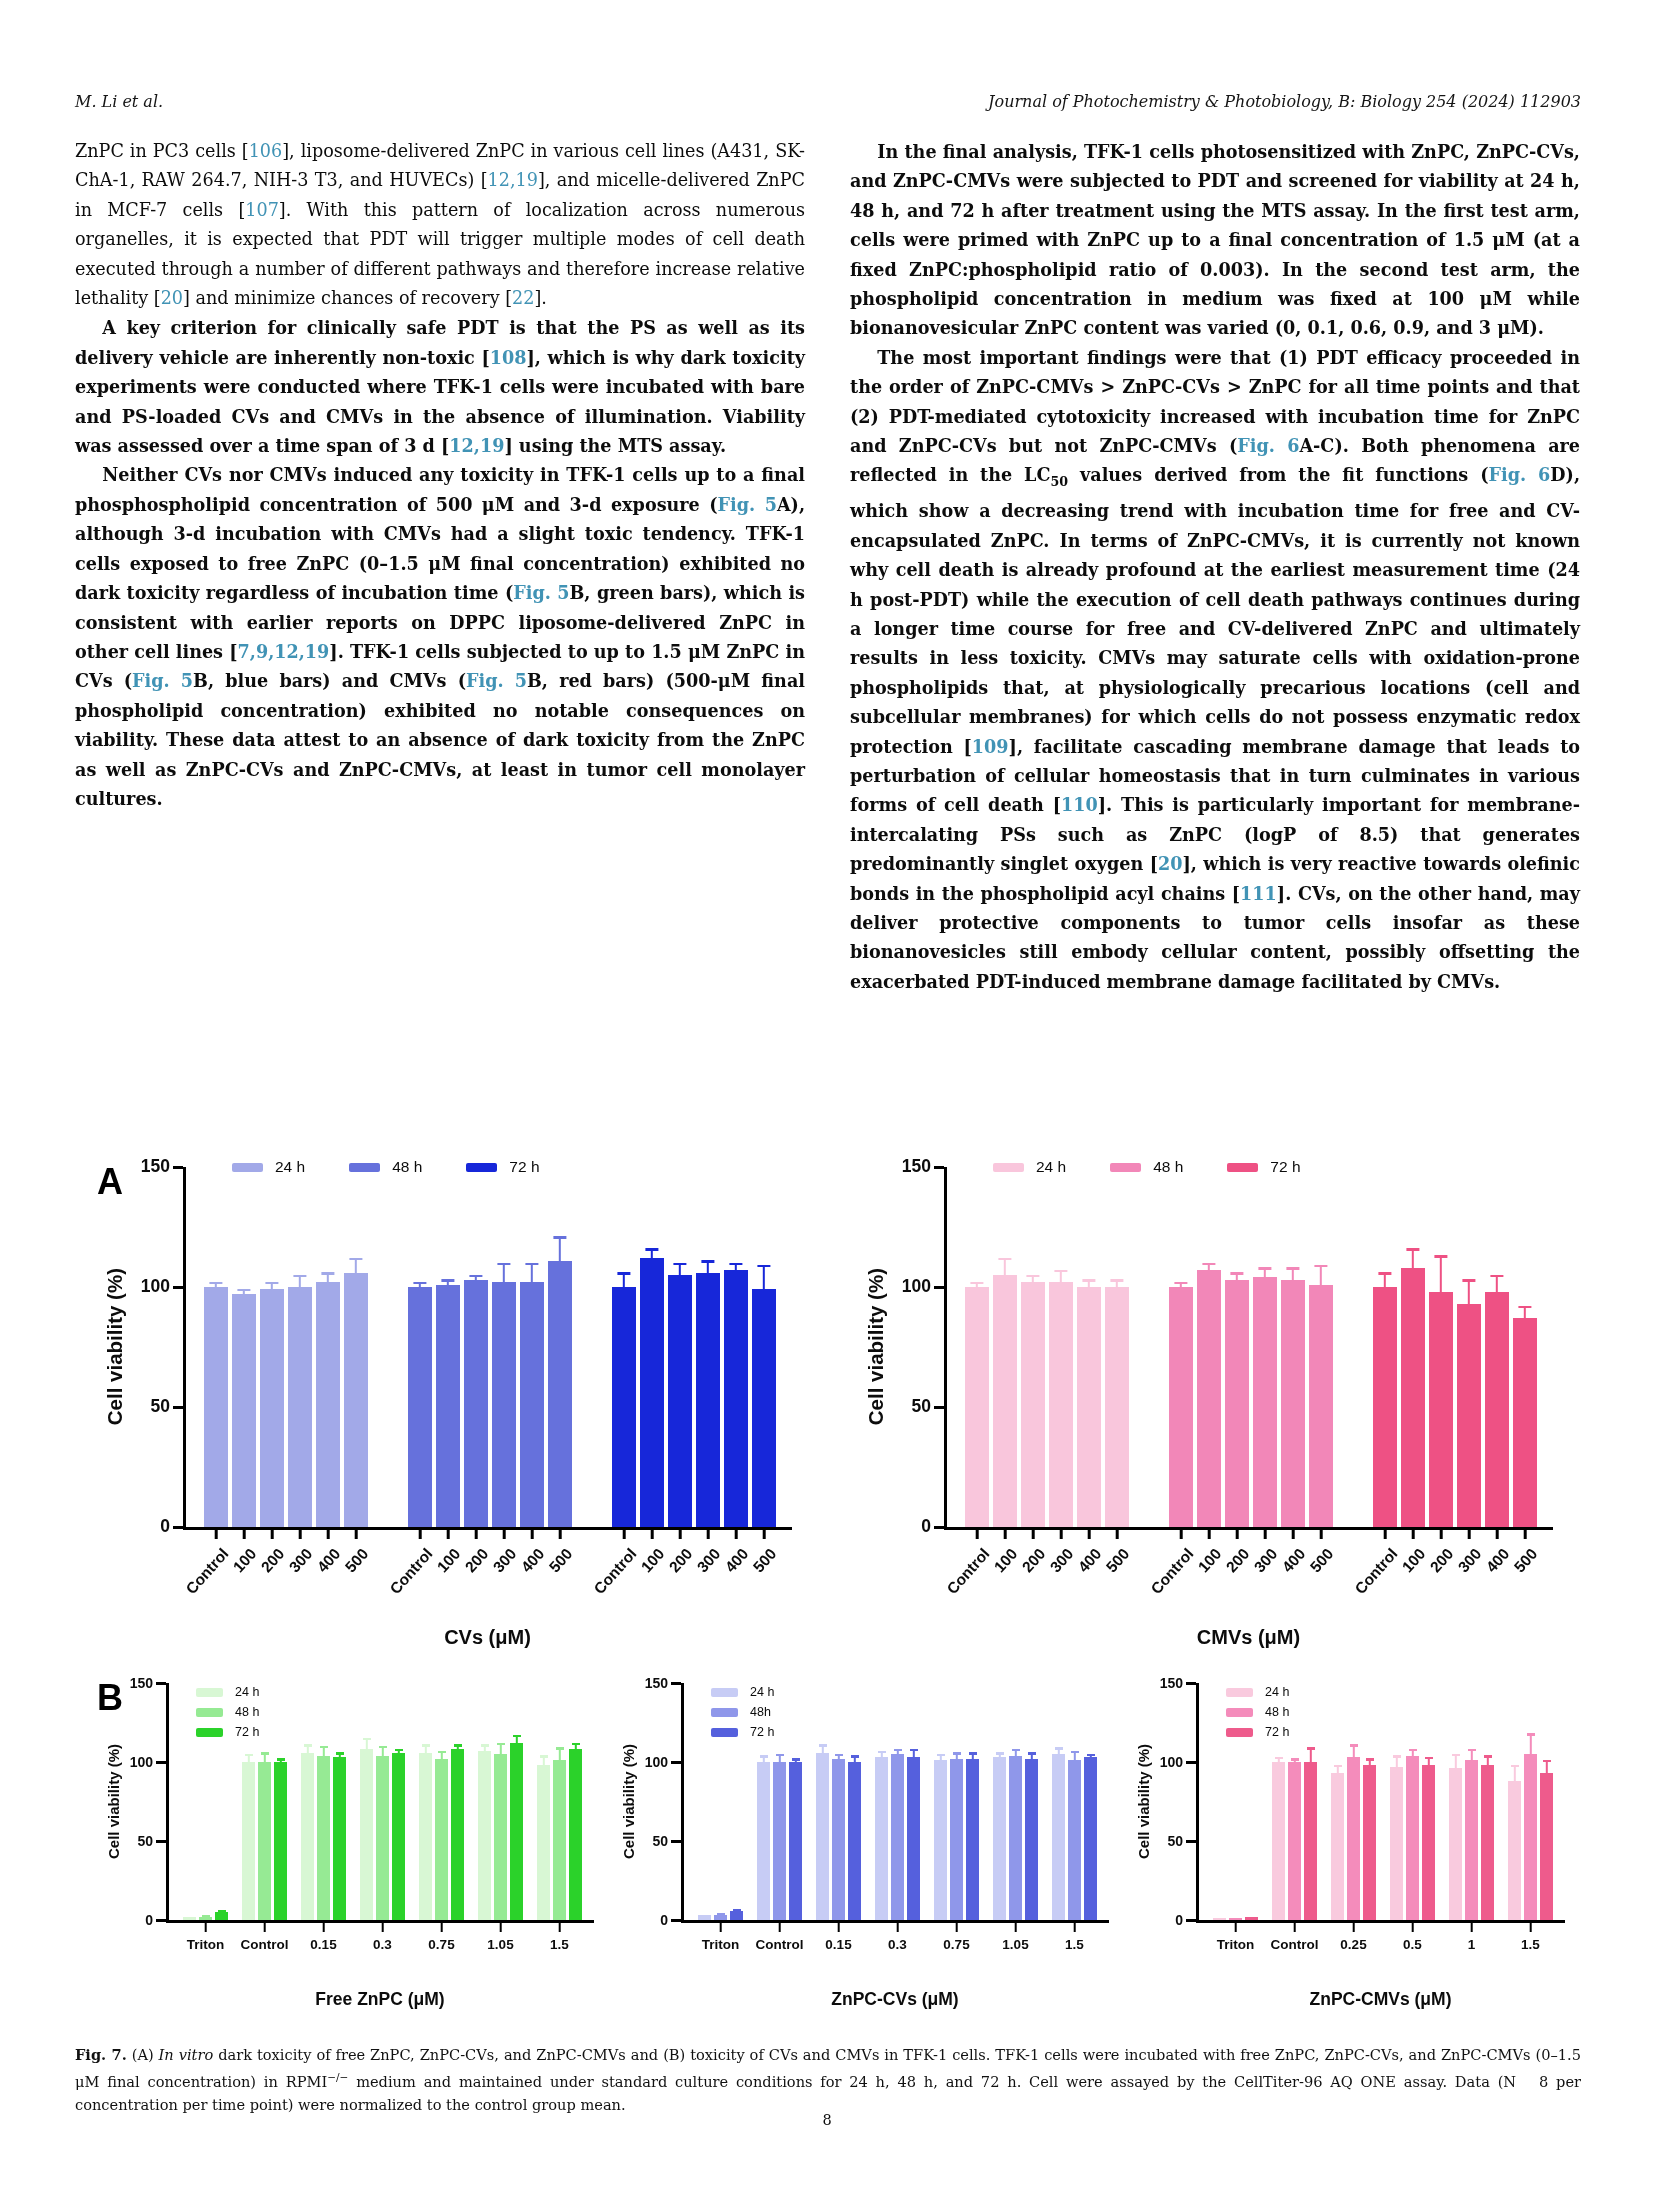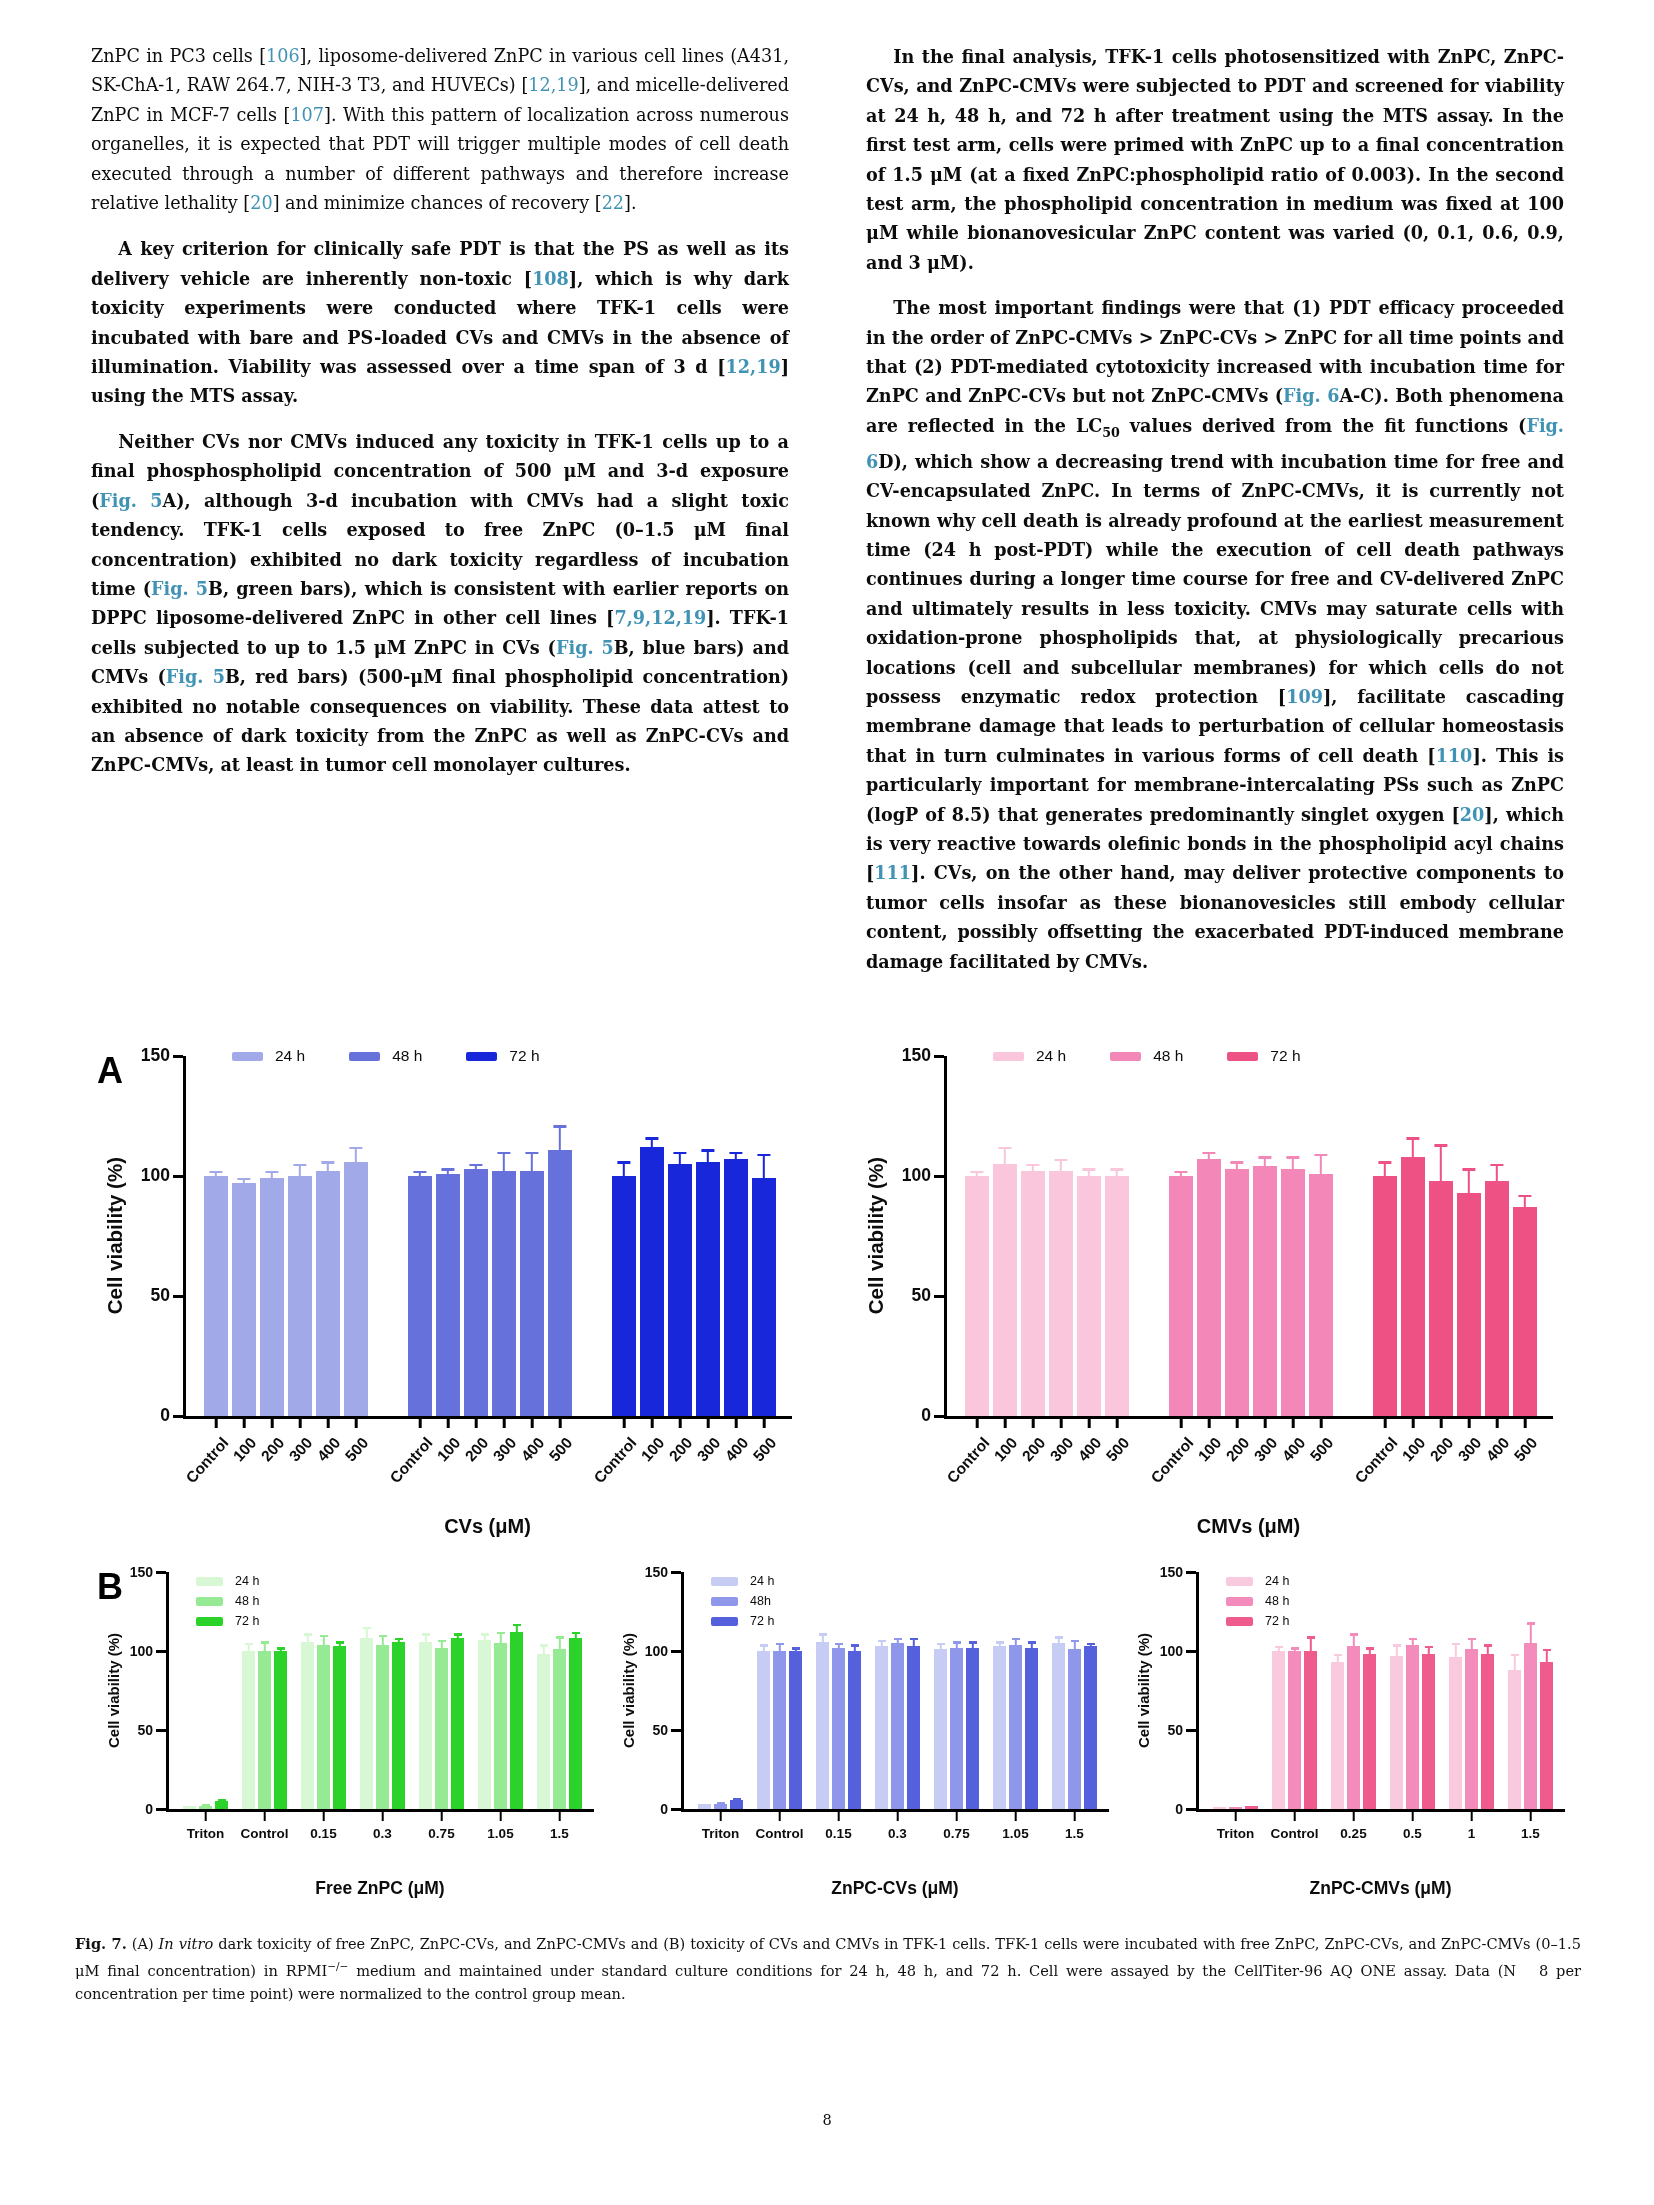--- a/index.html
+++ b/index.html
@@ -7,21 +7,21 @@
         font-family:"DejaVu Serif","Liberation Serif",serif;color:#0c0c0c;overflow:hidden;}
   .inner{position:absolute;left:75px;top:0;width:1506px;}
 
   
   .hdr{display:flex;justify-content:space-between;align-items:baseline;
        margin-top:92px;font-style:italic;font-size:16px;color:#151515;}
 
   
   .columns{display:flex;gap:45px;margin-top:26px;min-height:1012px;align-items:flex-start;}
   .col{width:730px;font-size:17.6px;line-height:29.4px;text-align:justify;}
-  .col p{margin:16px;}
+  .col p{margin:0;}
   .col p.indent{text-indent:1.55em;font-weight:bold;}
   h3.sec{font-style:italic;font-weight:normal;font-size:17.8px;line-height:28px;
          margin:30px 0 28px 0;text-align:left;}
   h3.sec.first{margin-top:0;}
   .cite{color:#4193b5;}
   sub{font-size:0.72em;} sup{font-size:0.72em;}
 
   
   .fig{position:relative;margin-top:18px;}
   .panel{position:relative;}
@@ -69,20 +69,24 @@
   .cap-label{font-weight:bold;}
 
   .pageno{position:absolute;left:0;width:100%;text-align:center;top:2112px;font-size:14.5px;}
 </style>
 </head>
 <body>
 
 <div class="page">
   <div class="inner">
 
+    <div class="hdr">
+      <span>M. Li et al.</span>
+      <span>Journal of Photochemistry &amp; Photobiology, B: Biology 254 (2024) 112903</span>
+    </div>
 
     <div class="columns">
       <div class="col">
         <p class="rich">ZnPC in PC3 cells [<span class="cite">106</span>], liposome-delivered ZnPC in various cell lines (A431, SK-ChA-1, RAW 264.7, NIH-3 T3, and HUVECs) [<span class="cite">12,19</span>], and micelle-delivered ZnPC in MCF-7 cells [<span class="cite">107</span>]. With this pattern of localization across numerous organelles, it is expected that PDT will trigger multiple modes of cell death executed through a number of different pathways and therefore increase relative lethality [<span class="cite">20</span>] and minimize chances of recovery [<span class="cite">22</span>].</p>
         <p class="indent rich">A key criterion for clinically safe PDT is that the PS as well as its delivery vehicle are inherently non-toxic [<span class="cite">108</span>], which is why dark toxicity experiments were conducted where TFK-1 cells were incubated with bare and PS-loaded CVs and CMVs in the absence of illumination. Viability was assessed over a time span of 3 d [<span class="cite">12,19</span>] using the MTS assay.</p>
         <p class="indent rich">Neither CVs nor CMVs induced any toxicity in TFK-1 cells up to a final phosphospholipid concentration of 500 μM and 3-d exposure (<span class="cite">Fig. 5</span>A), although 3-d incubation with CMVs had a slight toxic tendency. TFK-1 cells exposed to free ZnPC (0–1.5 μM final concentration) exhibited no dark toxicity regardless of incubation time (<span class="cite">Fig. 5</span>B, green bars), which is consistent with earlier reports on DPPC liposome-delivered ZnPC in other cell lines [<span class="cite">7,9,12,19</span>]. TFK-1 cells subjected to up to 1.5 μM ZnPC in CVs (<span class="cite">Fig. 5</span>B, blue bars) and CMVs (<span class="cite">Fig. 5</span>B, red bars) (500-μM final phospholipid concentration) exhibited no notable consequences on viability. These data attest to an absence of dark toxicity from the ZnPC as well as ZnPC-CVs and ZnPC-CMVs, at least in tumor cell monolayer cultures.</p>
       </div>
       <div class="col">
         <p class="indent rich">In the final analysis, TFK-1 cells photosensitized with ZnPC, ZnPC-CVs, and ZnPC-CMVs were subjected to PDT and screened for viability at 24 h, 48 h, and 72 h after treatment using the MTS assay. In the first test arm, cells were primed with ZnPC up to a final concentration of 1.5 μM (at a fixed ZnPC:phospholipid ratio of 0.003). In the second test arm, the phospholipid concentration in medium was fixed at 100 μM while bionanovesicular ZnPC content was varied (0, 0.1, 0.6, 0.9, and 3 μM).</p>
         <p class="indent rich">The most important findings were that (1) PDT efficacy proceeded in the order of ZnPC-CMVs &gt; ZnPC-CVs &gt; ZnPC for all time points and that (2) PDT-mediated cytotoxicity increased with incubation time for ZnPC and ZnPC-CVs but not ZnPC-CMVs (<span class="cite">Fig. 6</span>A-C). Both phenomena are reflected in the LC<sub>50</sub> values derived from the fit functions (<span class="cite">Fig. 6</span>D), which show a decreasing trend with incubation time for free and CV-encapsulated ZnPC. In terms of ZnPC-CMVs, it is currently not known why cell death is already profound at the earliest measurement time (24 h post-PDT) while the execution of cell death pathways continues during a longer time course for free and CV-delivered ZnPC and ultimately results in less toxicity. CMVs may saturate cells with oxidation-prone phospholipids that, at physiologically precarious locations (cell and subcellular membranes) for which cells do not possess enzymatic redox protection [<span class="cite">109</span>], facilitate cascading membrane damage that leads to perturbation of cellular homeostasis that in turn culminates in various forms of cell death [<span class="cite">110</span>]. This is particularly important for membrane-intercalating PSs such as ZnPC (logP of 8.5) that generates predominantly singlet oxygen [<span class="cite">20</span>], which is very reactive towards olefinic bonds in the phospholipid acyl chains [<span class="cite">111</span>]. CVs, on the other hand, may deliver protective components to tumor cells insofar as these bionanovesicles still embody cellular content, possibly offsetting the exacerbated PDT-induced membrane damage facilitated by CMVs.</p>

